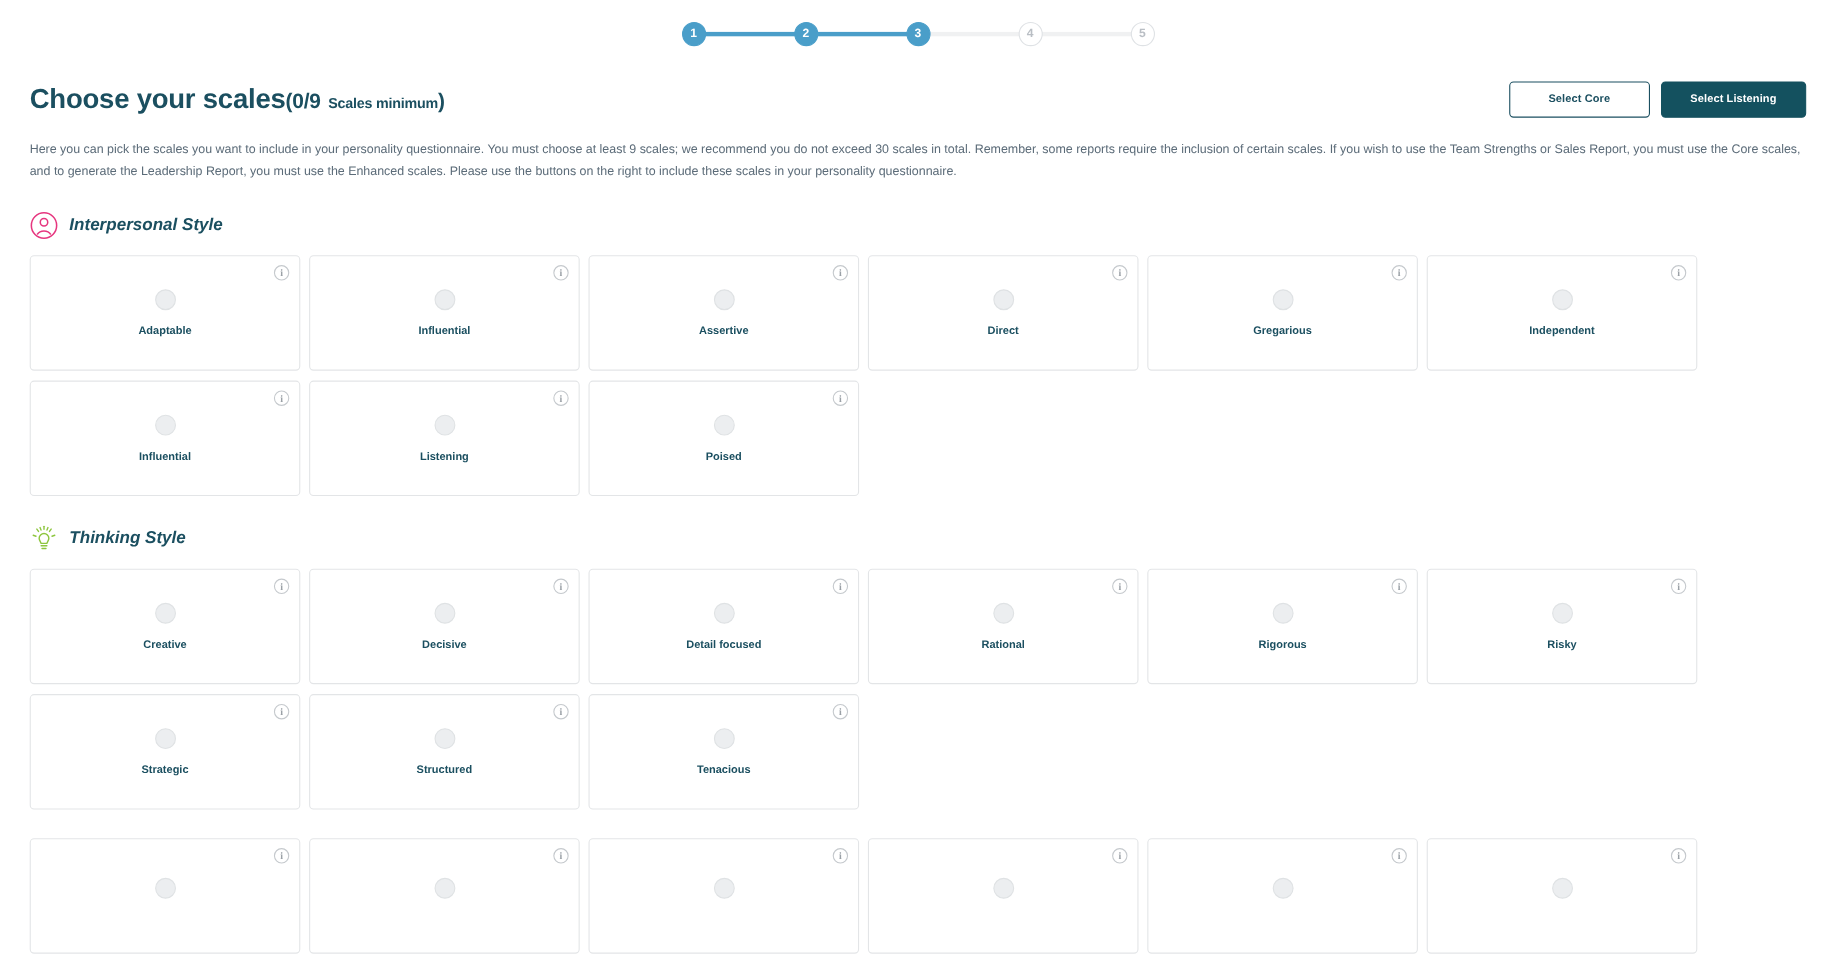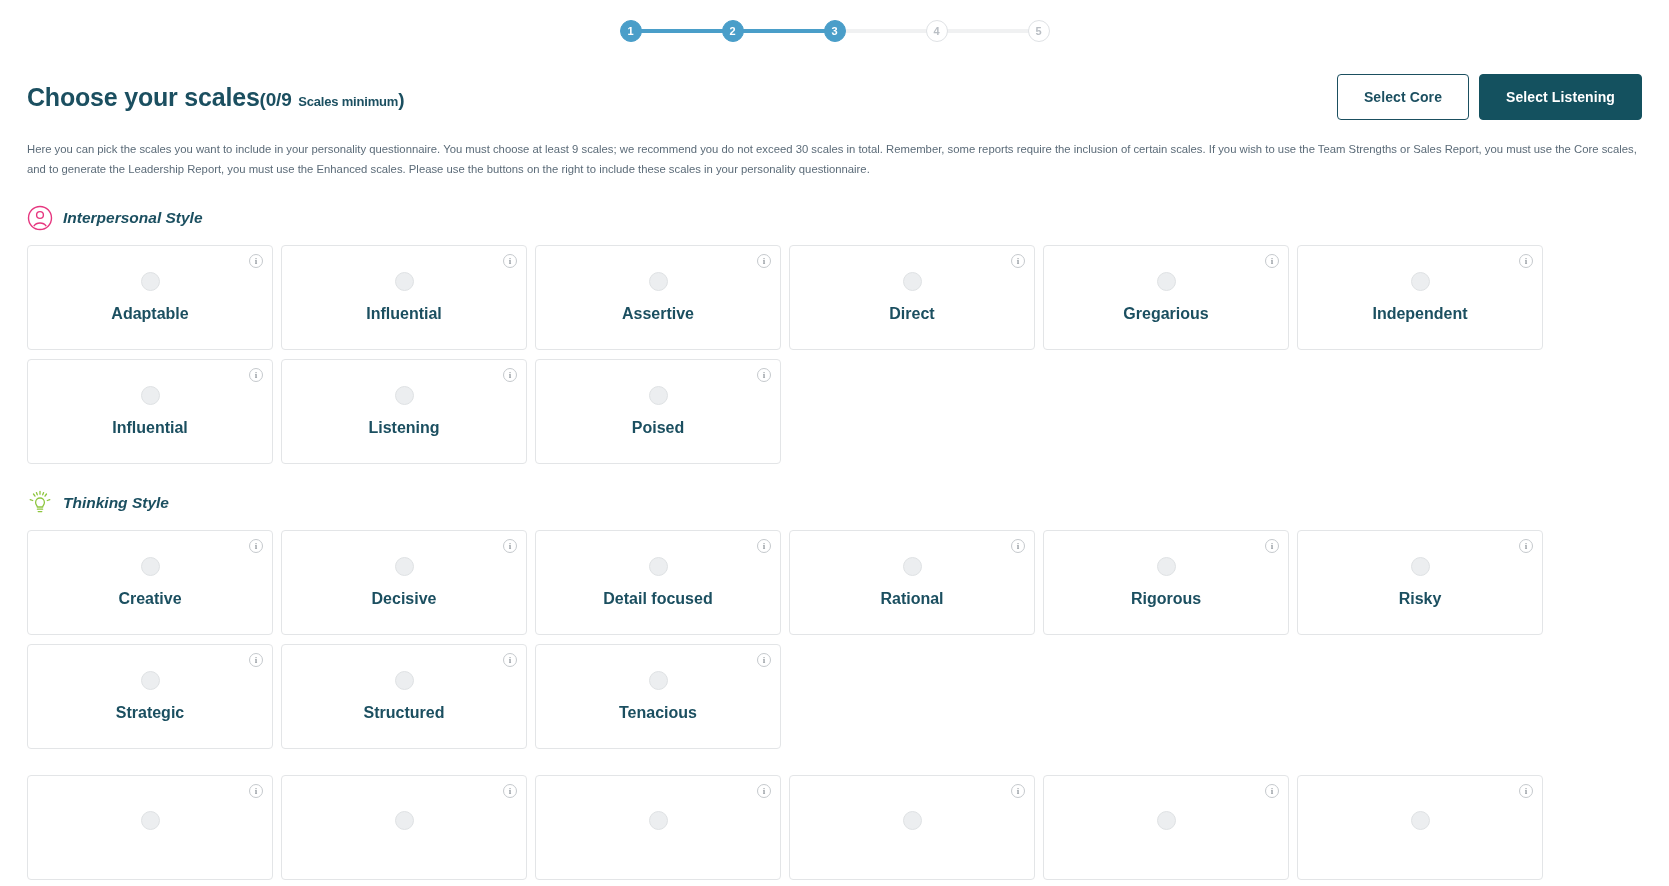--- a/index.html
+++ b/index.html
@@ -75,24 +75,24 @@
   .page-title .sub-paren {
     font-size: 19px;
     font-weight: 700;
   }
   .page-title .sub-small {
     font-size: 13px;
     font-weight: 700;
   }
   .head-actions { display: flex; align-items: center; gap: 10px; }
   .btn {
-    height: 46px;
+    height: 33px;
     padding: 0 26px;
     border-radius: 4px;
-    font-size: 14px;
+    font-size: 10px;
     font-weight: 700;
     letter-spacing: 0.1px;
     display: flex;
     align-items: center;
     justify-content: center;
     cursor: pointer;
     white-space: nowrap;
   }
   .btn-outline {
     background: #ffffff;
@@ -153,21 +153,21 @@
   }
   .card-radio {
     width: 19px;
     height: 19px;
     border-radius: 50%;
     background: #eceef0;
     border: 1px solid #dfe2e4;
     margin-bottom: 14px;
   }
   .card-label {
-    font-size: 16px;
+    font-size: 10px;
     font-weight: 700;
     color: #1b4f60;
     text-align: left;
   }
   .info-icon {
     position: absolute;
     top: 8px;
     right: 9px;
     width: 14px;
     height: 14px;

